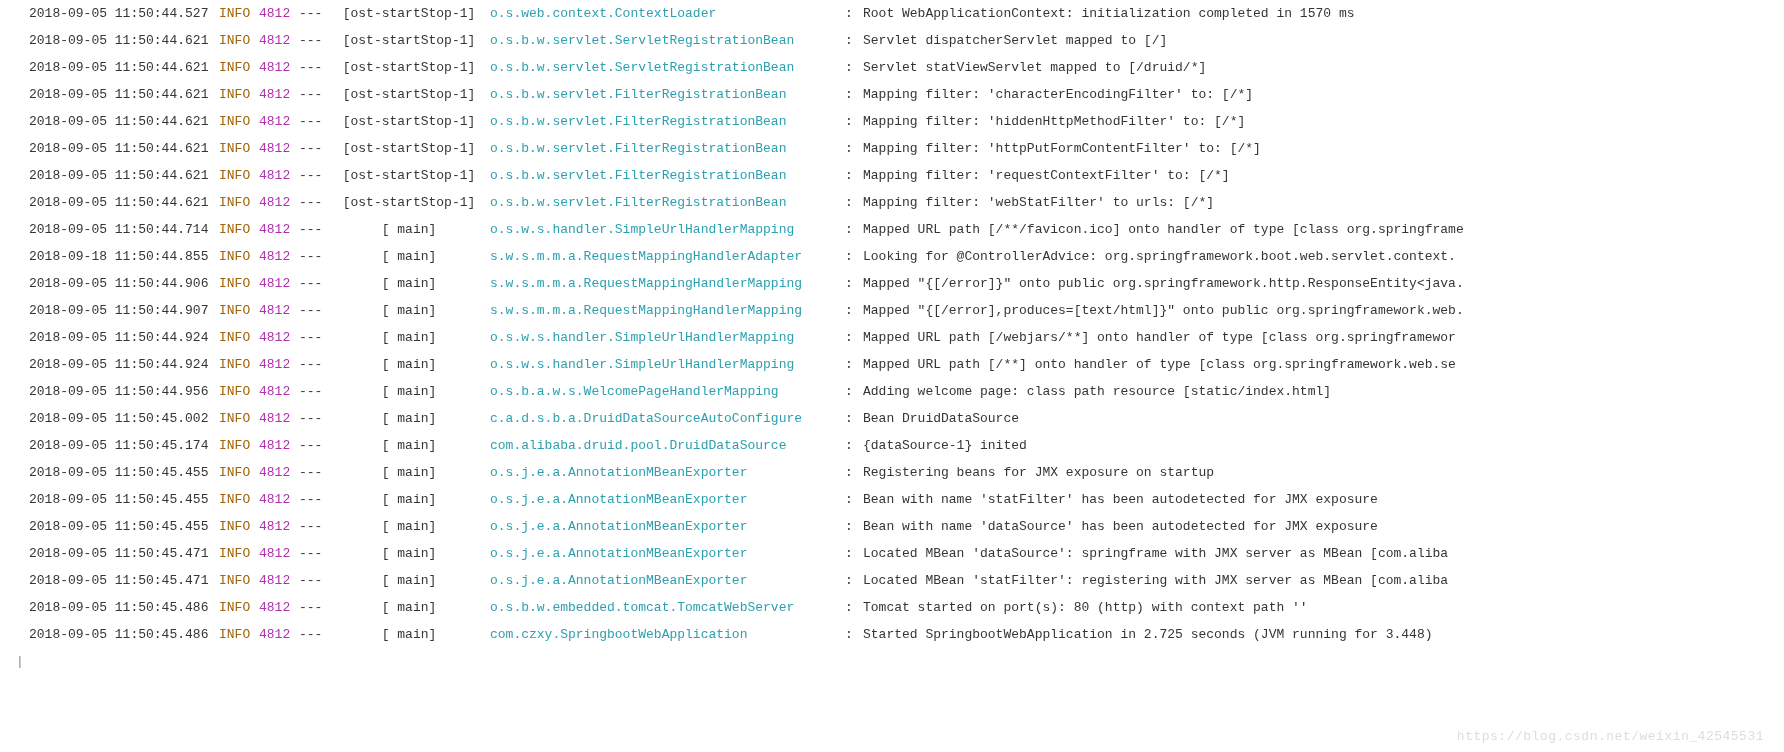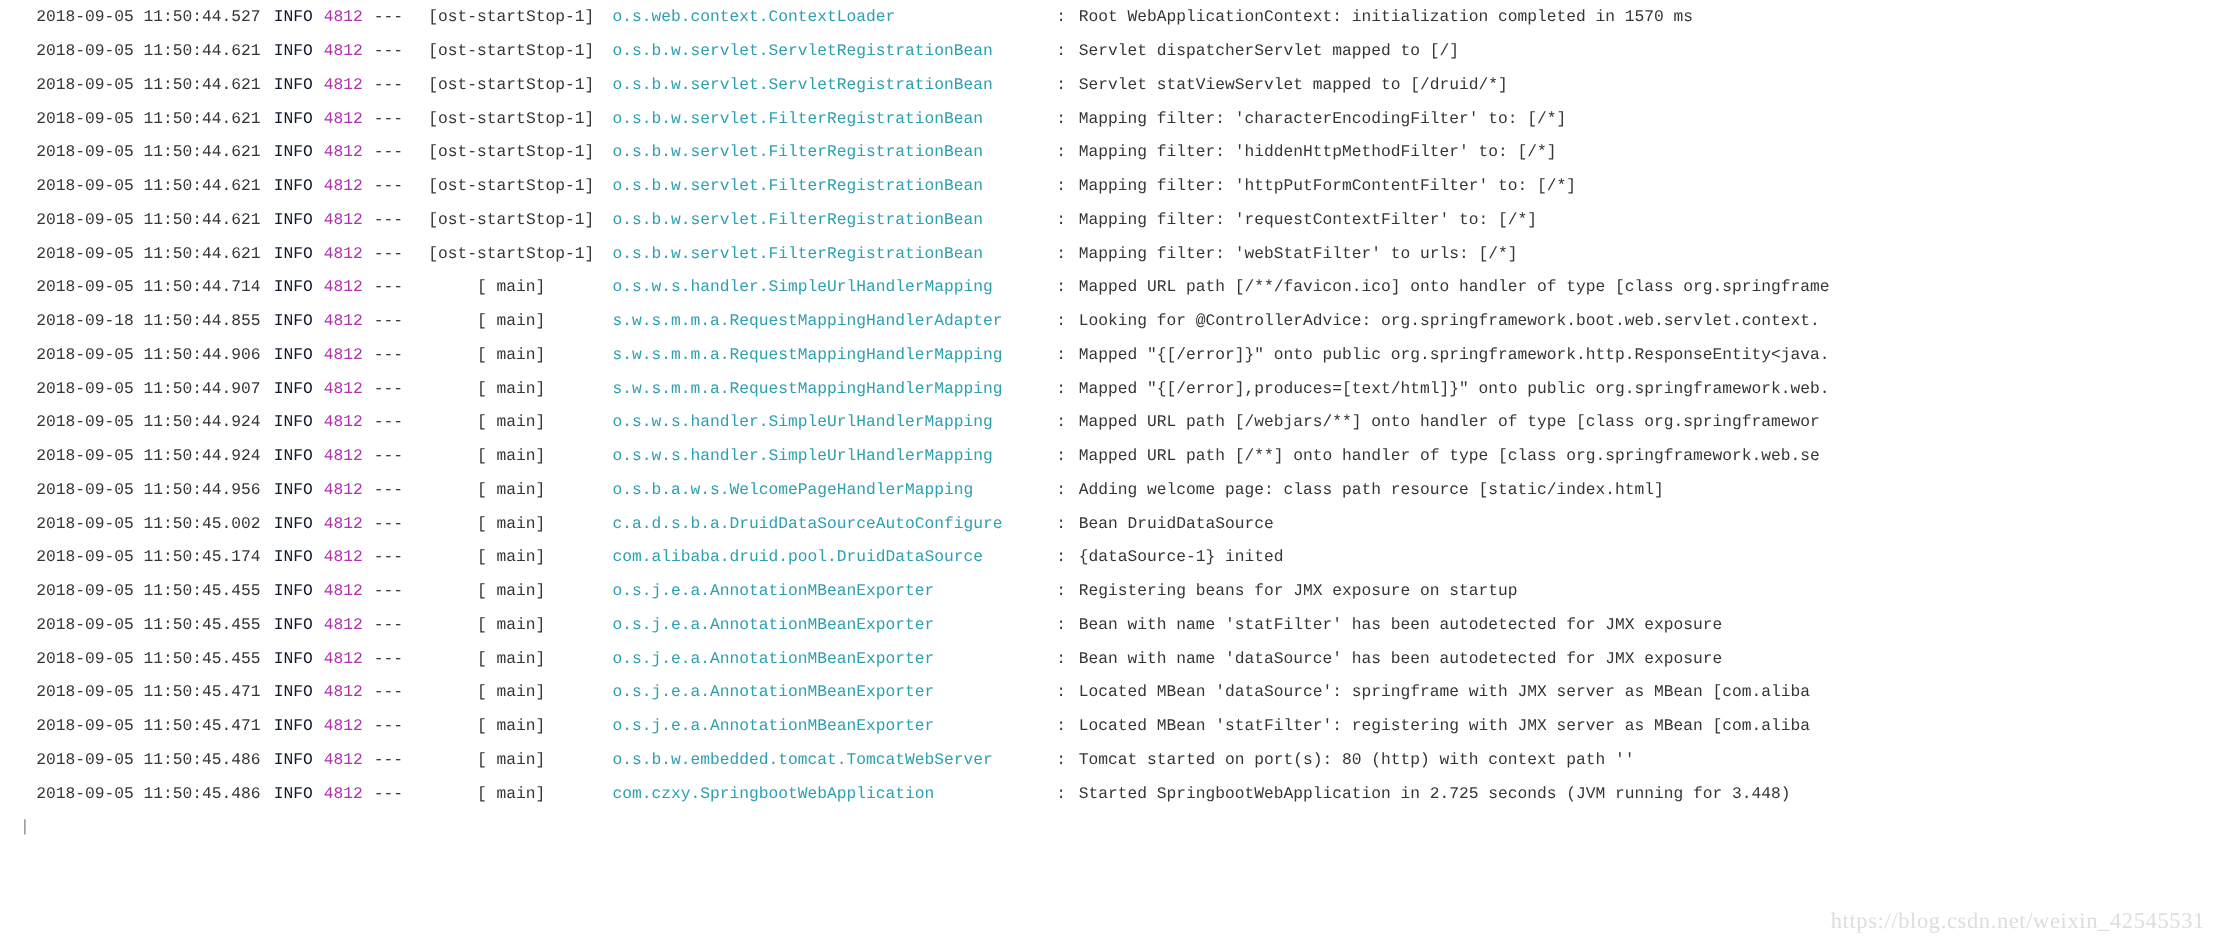--- a/index.html
+++ b/index.html
@@ -13,38 +13,38 @@
       white-space: nowrap;
       overflow: hidden;
     }
     .log-line {
       display: flex;
     }
     .log-line span {
       display: inline-block;
     }
     .ts { color: #353535; width: 190px; padding-left: 29px;}
-    .level-info { color: #0f172a; width: 40px; }
+    .level-info { color: #a16207; width: 40px; }
     .pid { color: #b030b0; width: 40px; }
     .sep { color: #353535; width: 35px; }
     .thread { color: #353535; width: 150px; text-align:center;}
     .logger { color: #2ca0b0; width: 355px; padding-left:6px;}
     .colon { color: #353535; width: 18px; }
     .msg { color: #353535; flex:1; overflow:hidden;}
     .cursor {
       padding-left:16px;
       color:#888;
     }
     .watermark {
       position: fixed;
       bottom: 2px;
       right: 20px;
       color: #dddddd;
-      font-size: 18px;
-      font-family: Liberation Serif, serif;
+      font-size: 13px;
+      font-family: Liberation Mono, monospace;
       letter-spacing: 0.5px;
     }
   </style>
 </head>
 <body>
 
 <div id="log-container">
     <div class="log-line">
       <span class="ts">2018-09-05 11:50:44.527</span>
       <span class="level-info">INFO</span>

